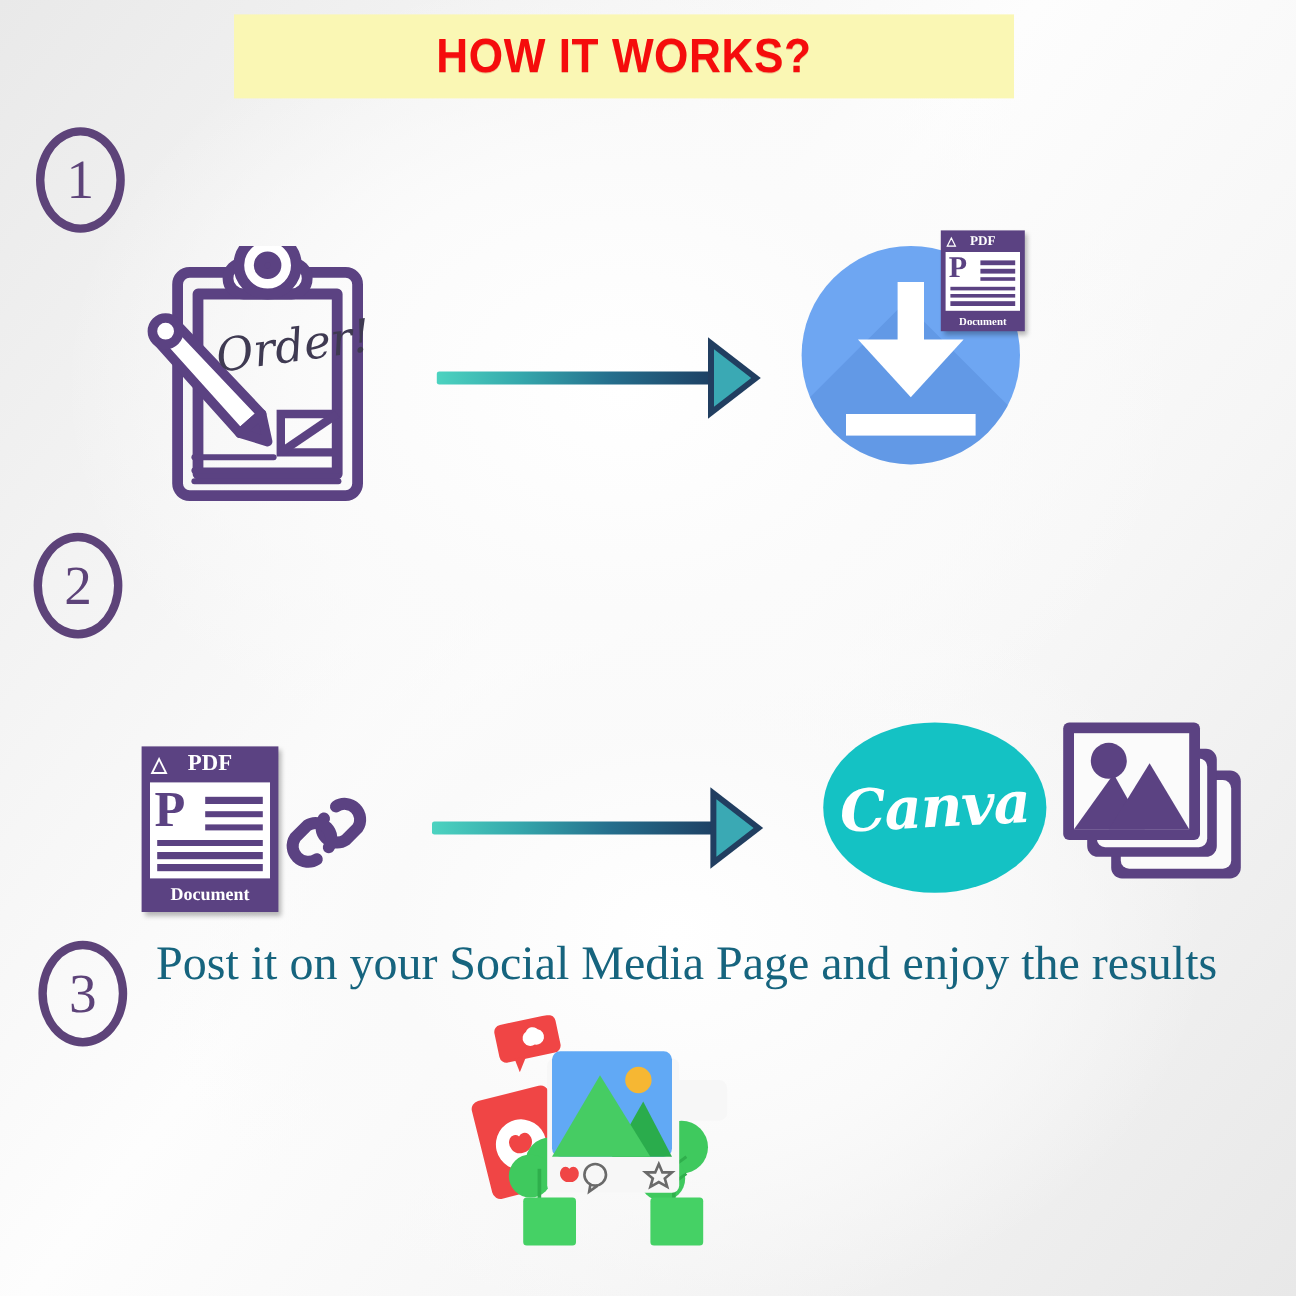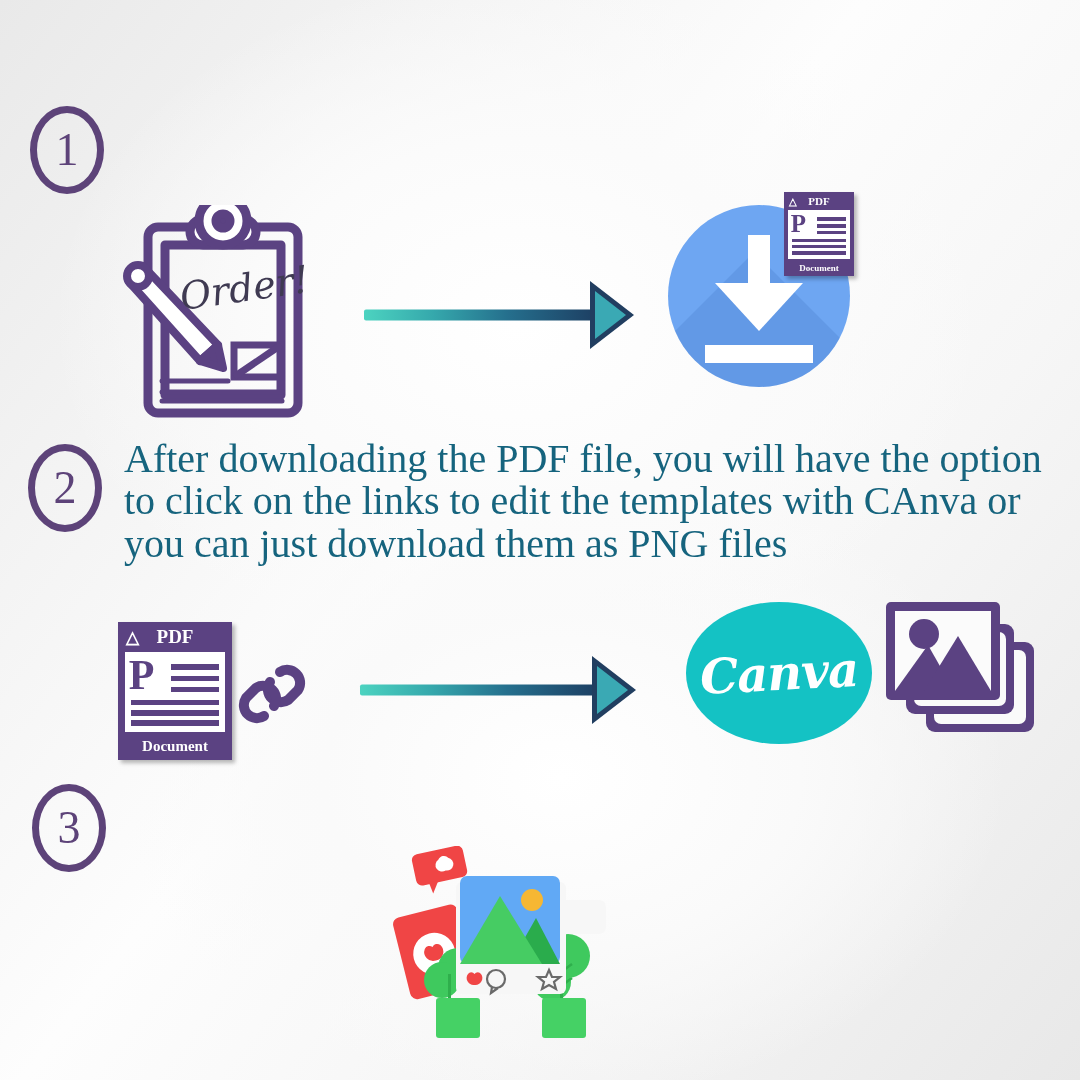--- a/index.html
+++ b/index.html
@@ -175,20 +175,23 @@
   #imgstack{position:absolute;left:884px;top:598px;width:156px;height:152px;}
 
   
   #social{position:absolute;left:392px;top:846px;width:232px;height:234px;}
 </style>
 </head>
 <body>
 
 <div id="stage">
 
+  <div class="banner">
+    <div class="banner-text">HOW IT WORKS?</div>
+  </div>
 
   <div class="num" id="num1">
     <span>1</span>
   </div>
 
   <div id="clipboard">
     <svg viewBox="0 0 200 215" width="200" height="215" aria-hidden="true">
       <g fill="none" stroke="#5b4282" stroke-width="9" stroke-linejoin="round" stroke-linecap="round">
         <rect x="26" y="22" width="150" height="186" rx="10"></rect>
         <rect x="43" y="40" width="116" height="150"></rect>
@@ -245,21 +248,20 @@
       <span class="sline" style="left:6%;top:58%;width:88%;height:7%;"></span>
       <span class="sline" style="left:6%;top:71%;width:88%;height:7%;"></span>
       <span class="sline" style="left:6%;top:84%;width:88%;height:7%;"></span>
     </div>
     <div class="pdf-foot">Document</div>
   </div>
 
   <div class="num" id="num2">
     <span>2</span>
   </div>
-  <div class="step-text" id="text2">After downloading the PDF file, you will have the option to click on the links to edit the templates with CAnva or you can just download them as PNG files</div>
 
   <div class="pdfdoc" id="pdf2">
     <div class="pdf-head">
       <span class="adobe">△</span>
       <span>PDF</span>
     </div>
     <div class="pdf-body">
       <span class="pletter">P</span>
       <span class="sline" style="left:46%;top:15%;width:48%;height:7%;"></span>
       <span class="sline" style="left:46%;top:29%;width:48%;height:7%;"></span>
@@ -301,20 +303,21 @@
       <rect x="11" y="13" width="96" height="80" fill="#fbfbfb"></rect>
       <circle cx="40" cy="36" r="15" fill="#5b4282"></circle>
       <path d="M11 93 L44 47 L70 93 Z" fill="#5b4282"></path>
       <path d="M40 93 L74 38 L107 93 Z" fill="#5b4282"></path>
     </svg>
   </div>
 
   <div class="num" id="num3">
     <span>3</span>
   </div>
+  <div class="step-text" id="text3">Post it on your Social Media Page and enjoy the results</div>
 
   <div id="social">
     <svg viewBox="0 0 232 234" width="232" height="234" aria-hidden="true">
 
       <g transform="rotate(-12 46 22)">
         <rect x="22" y="4" width="52" height="32" rx="6" fill="#f04545"></rect>
         <path d="M34 34 L44 34 L36 46 Z" fill="#f04545"></path>
         <path d="M48 14 a6 6 0 0 1 10 0 a6 6 0 0 1 -5 12 a6 6 0 0 1 -5 -12 Z" fill="#fff"></path>
       </g>
 

